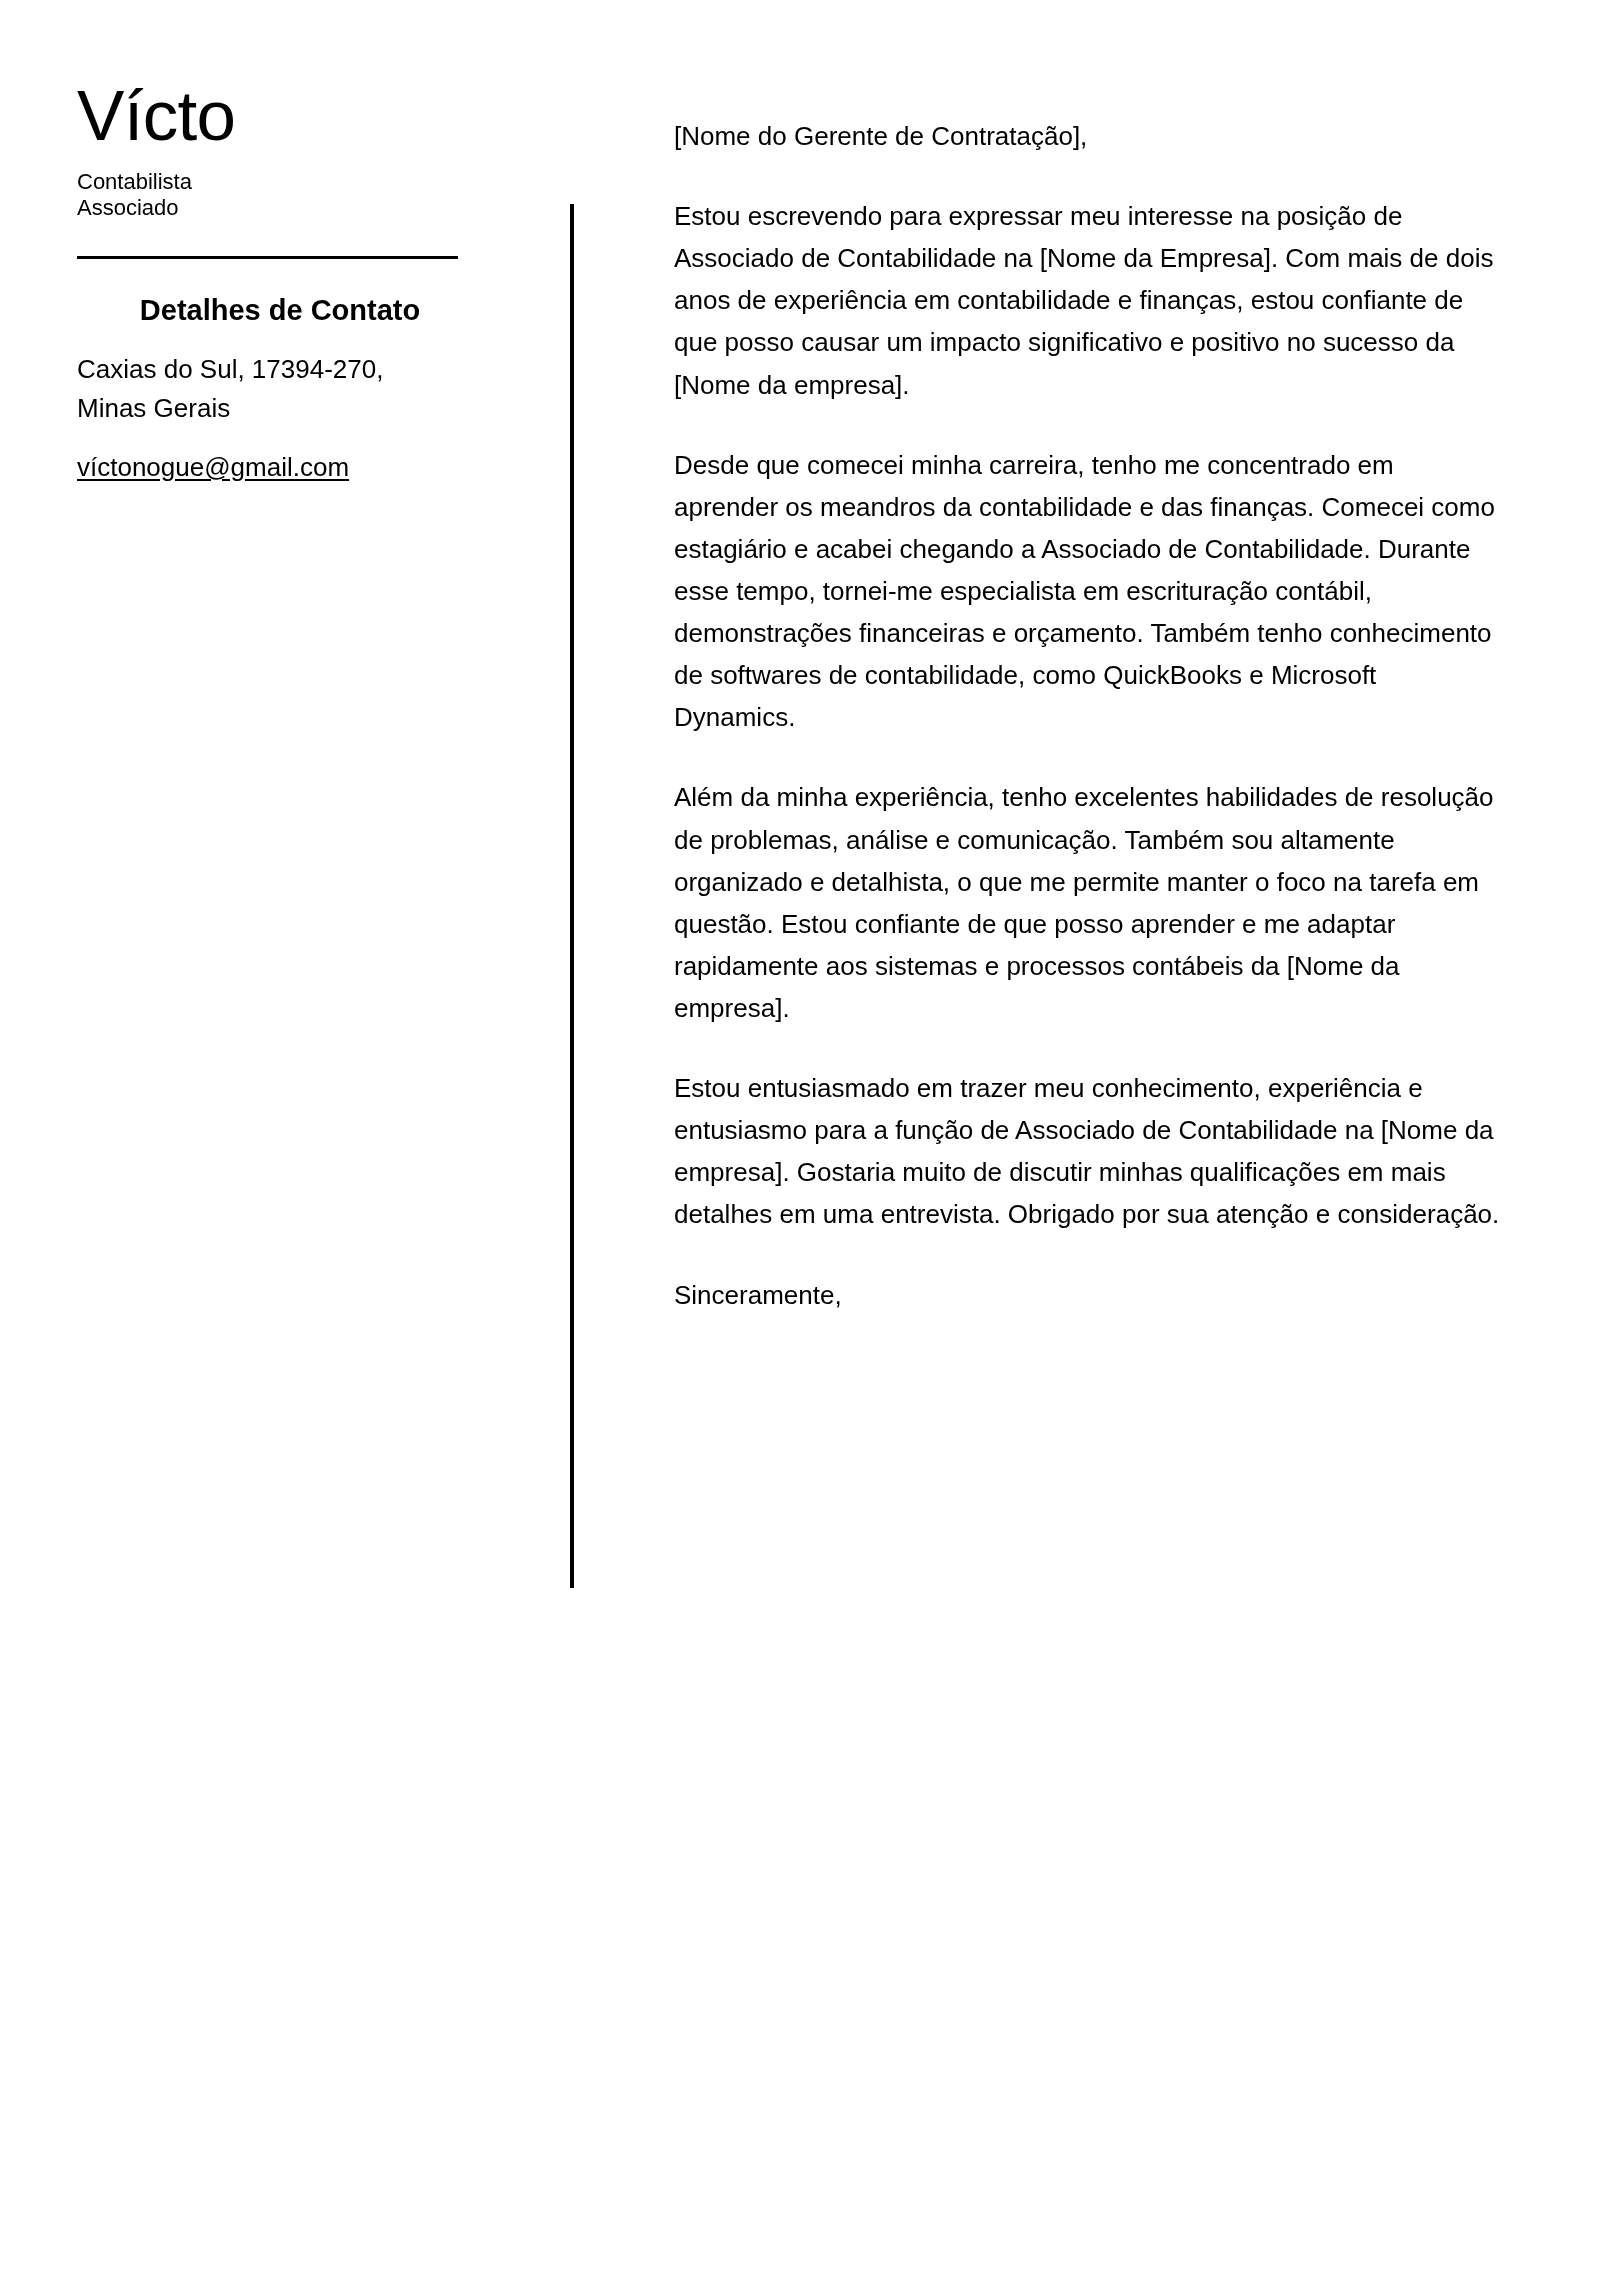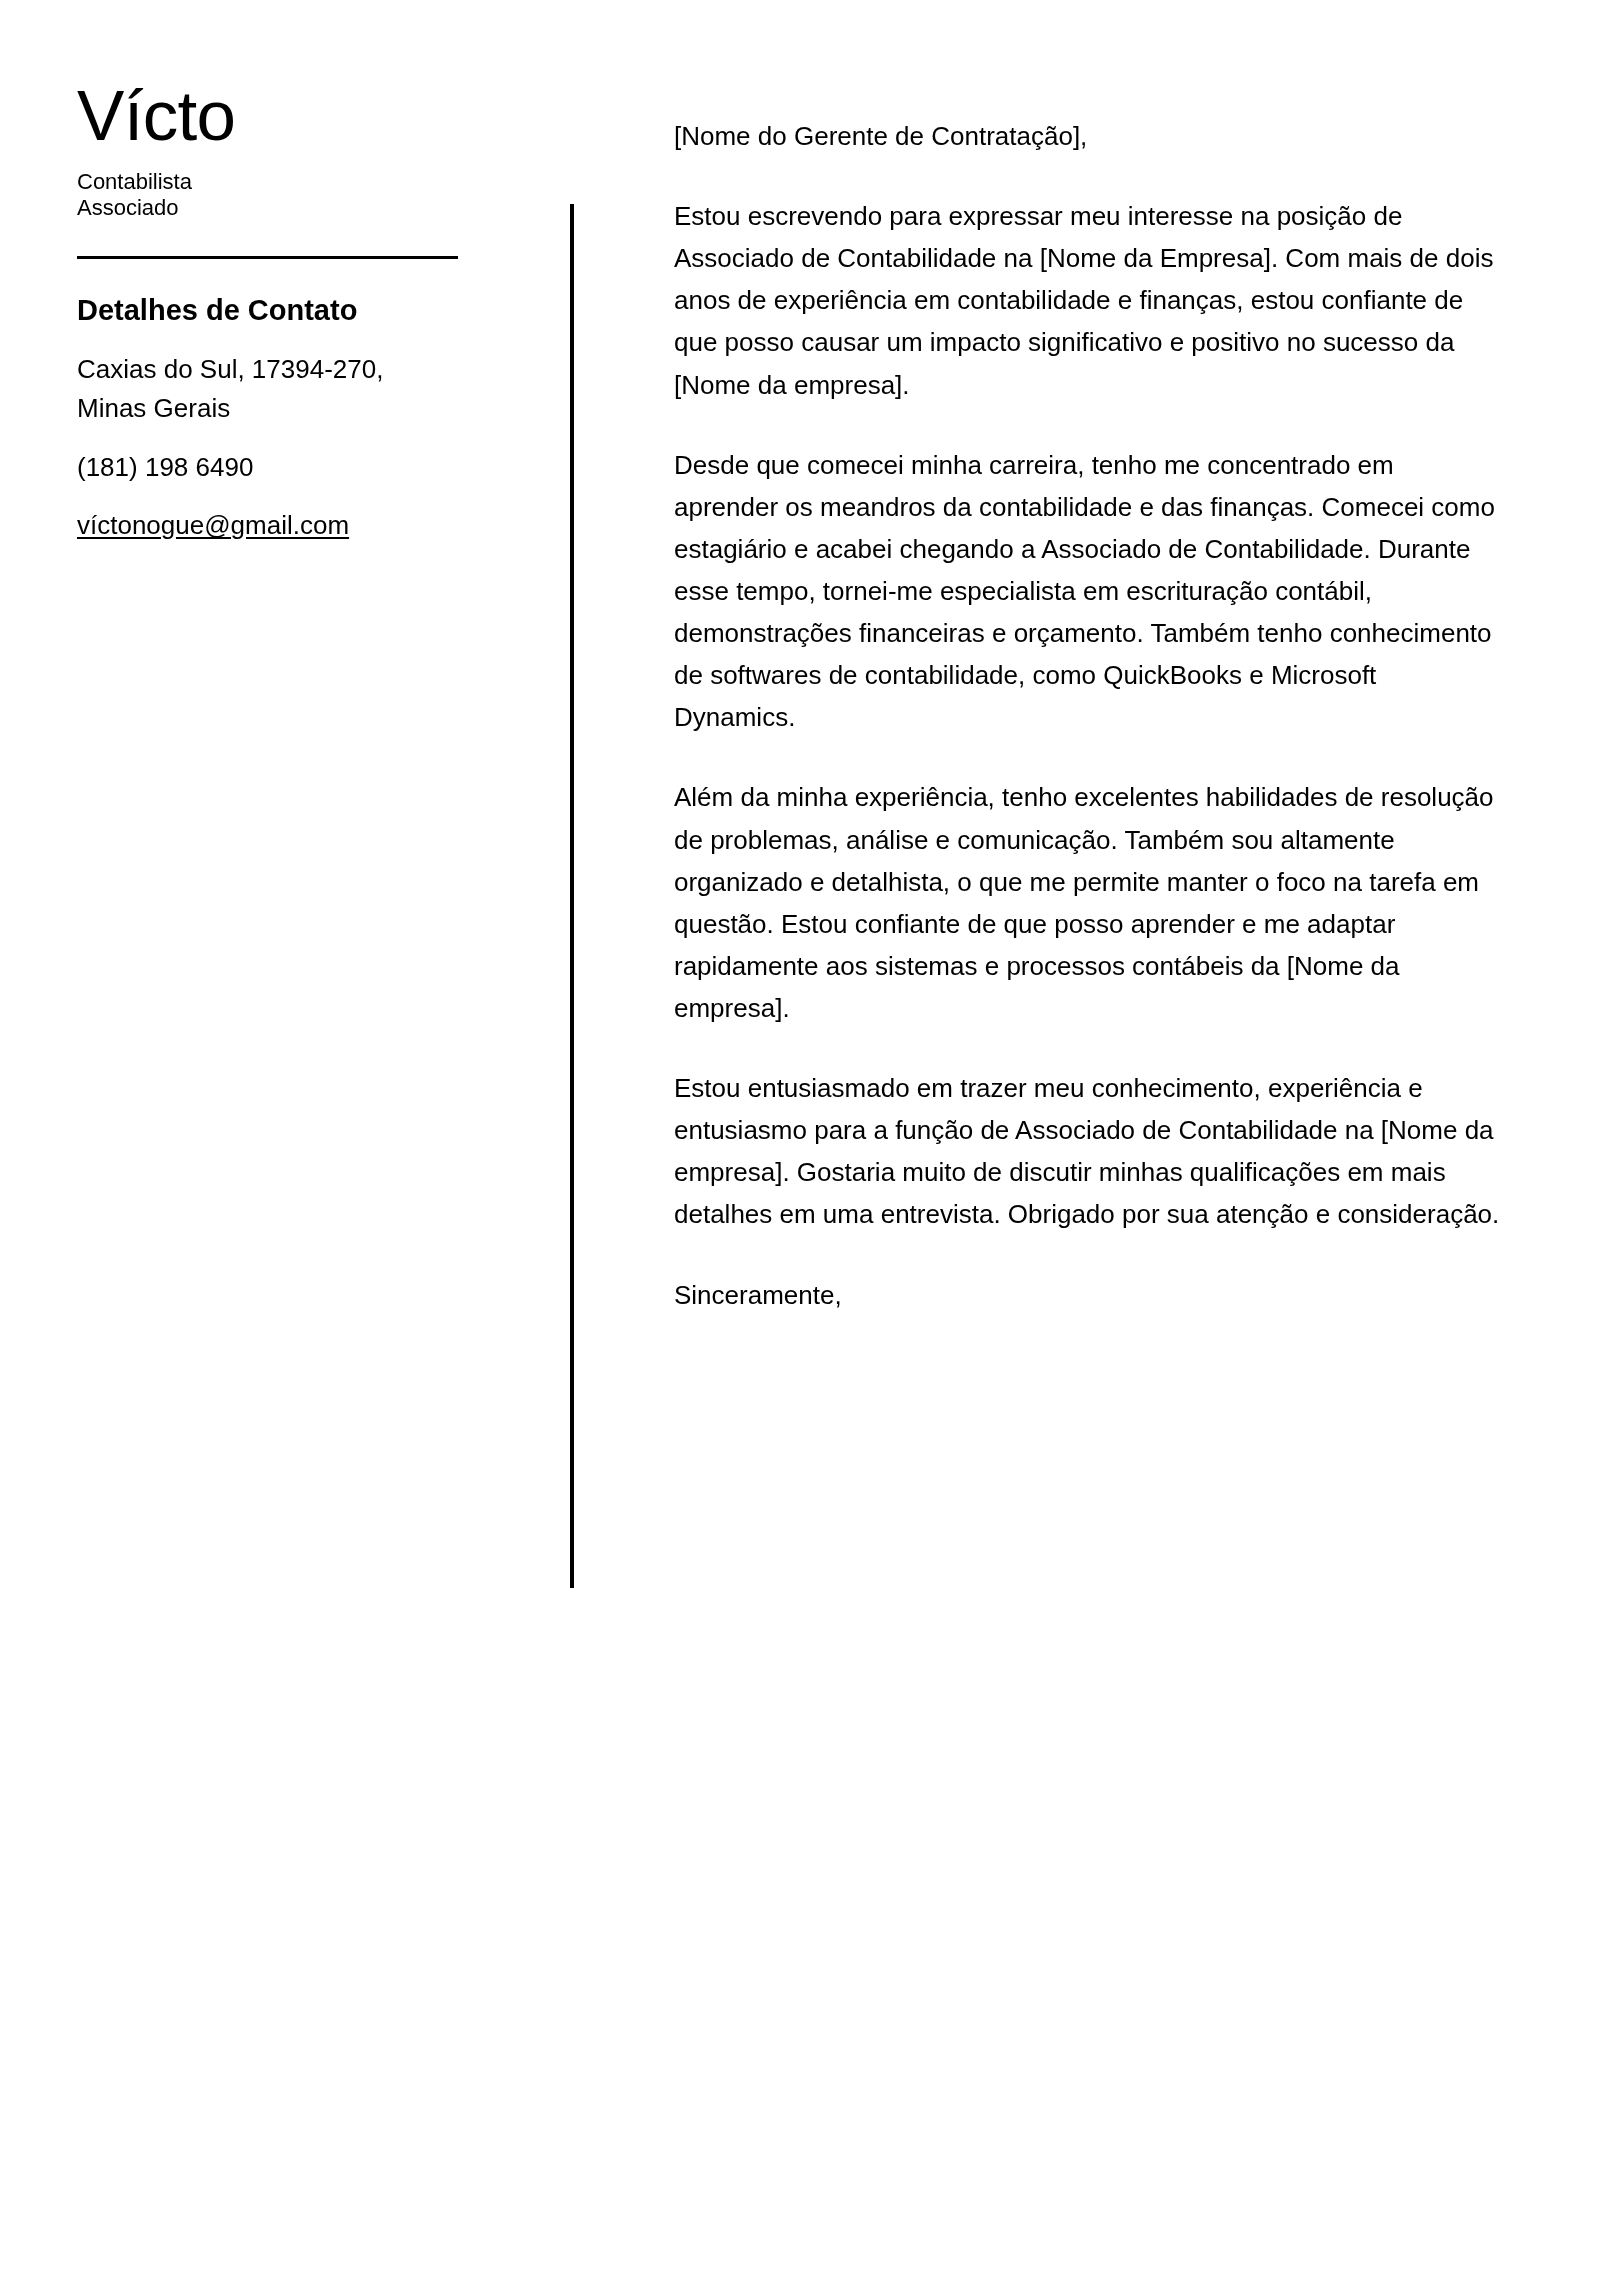--- a/index.html
+++ b/index.html
@@ -66,20 +66,21 @@
     height: 3.3px;
     background: #000000;
   }
 
   .contact-heading {
     margin-top: 34px;
     font-size: 29px;
     font-weight: 700;
     line-height: 1.2;
     color: #000000;
+    text-align: center;
   }
 
   .contact-list {
     margin-top: 22px;
   }
   .contact-item {
     font-size: 26px;
     line-height: 1.5;
     color: #000000;
     margin-bottom: 19.6px;
@@ -140,21 +141,20 @@
 
     <div class="sidebar-rule"></div>
 
     <div class="contact-heading">Detalhes de Contato</div>
 
     <div class="contact-list">
       <div class="contact-item">
         <span>Caxias do Sul, 17394-270,</span><br>
         <span>Minas Gerais</span>
       </div>
-      <div class="contact-item">(181) 198 6490</div>
       <div class="contact-item">
         <span class="contact-email">víctonogue@gmail.com</span>
       </div>
     </div>
 
   </div>
 
   <div class="divider"></div>
 
   <div class="letter">

